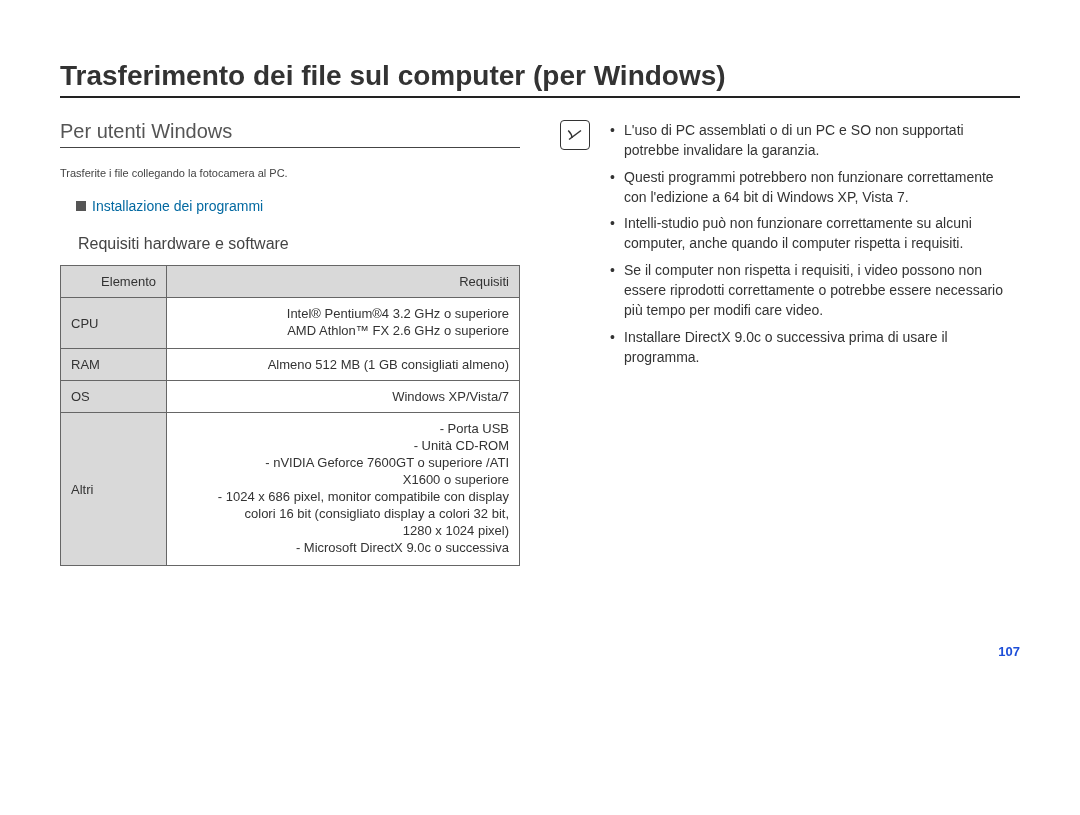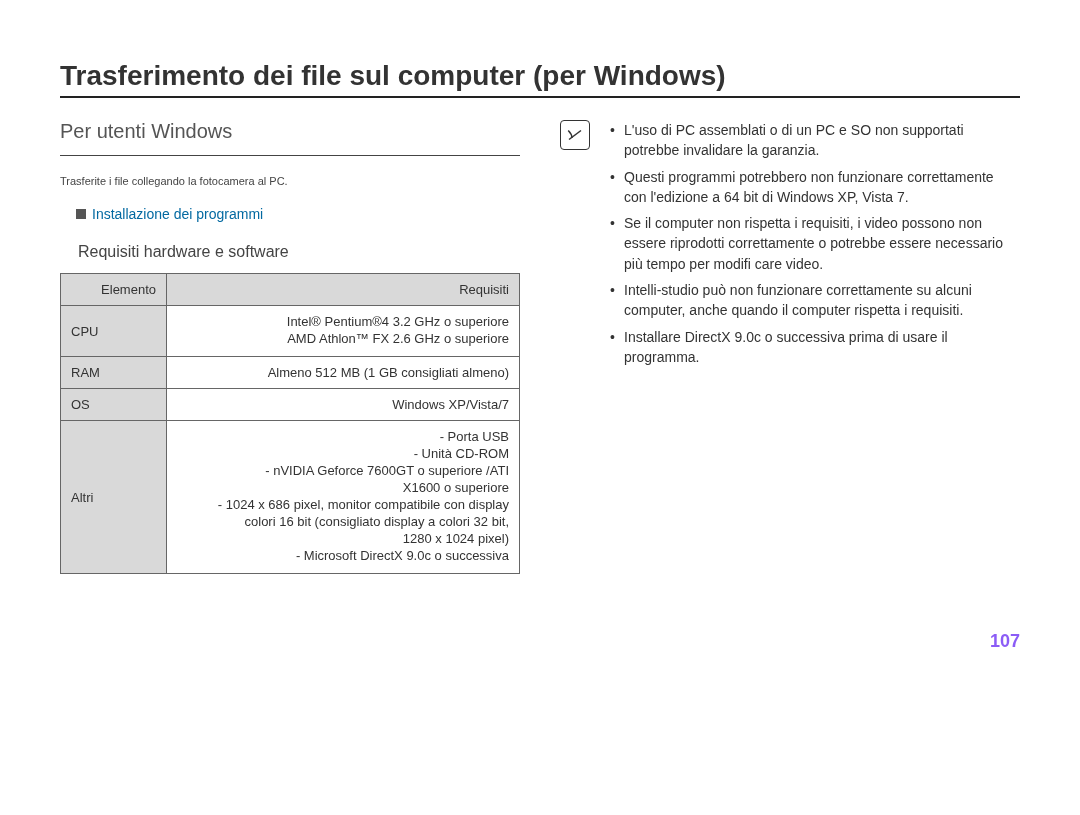--- a/index.html
+++ b/index.html
@@ -1,38 +1,38 @@
 <!DOCTYPE html>
 <html><head>
 <meta charset="utf-8">
 <style>
   html,body{margin:0;padding:0;background:#fff;font-family:Arial,Helvetica,sans-serif;color:#444;}
   .page{box-sizing:border-box;width:1080px;height:689px;padding:60px 60px 30px 60px;position:relative;}
   h1{font-size:28px;font-weight:bold;color:#333;margin:0 0 4px 0;}
   .title-rule{border:none;border-top:2px solid #222;margin:0 0 22px 0;}
   .columns{display:flex;gap:40px;}
   .col{flex:1;min-width:0;}
-  h2{font-size:20px;font-weight:normal;color:#555;margin:0 0 12px 0;}
+  h2{font-size:20px;font-weight:normal;color:#555;margin:0 0 4px 0;}
   .sub-rule{border:none;border-top:1px solid #444;margin:0 0 18px 0;width:100%;}
   p{font-size:11px;color:#444;margin:0 0 6px 0;line-height:1.4;}
   .sq{display:inline-block;width:10px;height:10px;background:#555;margin-right:6px;vertical-align:baseline;}
   .req-heading{font-size:14px;color:#0369a1;margin:16px;}
   .req-sub{font-size:16px;color:#444;margin:0 0 10px 18px;}
   table.req{border-collapse:collapse;width:100%;font-size:13px;color:#333;}
   table.req th,table.req td{border:1px solid #666;padding:8px 10px;text-align:right;vertical-align:middle;}
   table.req th{background:#d9d9d9;font-weight:normal;}
   table.req td.label{background:#d9d9d9;width:85px;text-align:left;}
   .line{margin:0 0 2px 0;}
   .note-box{display:flex;align-items:flex-start;gap:20px;}
   .note-icon{flex:0 0 28px;height:28px;border:1.5px solid #333;border-radius:4px;display:flex;align-items:center;justify-content:center;}
   .note-icon svg{width:18px;height:18px;}
   ul.notes{list-style:none;padding:0;margin:0;font-size:14px;line-height:1.45;color:#333;}
   ul.notes li{position:relative;padding-left:14px;margin-bottom:6px;}
   ul.notes li::before{content:"\2022";position:absolute;left:0;top:0;}
-  .pagenum{position:absolute;right:60px;bottom:37px;font-size:18px;font-weight:bold;color:#8b5cf6;}
+  .pagenum{position:absolute;right:60px;bottom:30px;font-size:13px;font-weight:bold;color:#1d4ed8;}
 </style>
 </head>
 <body>
 
 <div class="page">
 
   <h1>Trasferimento dei file sul computer (per Windows)</h1>
   <hr class="title-rule">
 
   <div class="columns">
@@ -90,22 +90,22 @@
       <div class="note-box">
         <div class="note-icon">
           <svg viewBox="0 0 24 24" fill="none" stroke="#333" stroke-width="2">
             <path d="M4 18 L20 6"></path>
             <path d="M3 6 C6 9 8 12 8 16"></path>
           </svg>
         </div>
         <ul class="notes">
           <li>L'uso di PC assemblati o di un PC e SO non supportati potrebbe invalidare la garanzia.</li>
           <li>Questi programmi potrebbero non funzionare correttamente con l'edizione a 64 bit di Windows XP, Vista 7.</li>
+          <li>Intelli-studio può non funzionare correttamente su alcuni computer, anche quando il computer rispetta i requisiti.</li>
           <li>Se il computer non rispetta i requisiti, i video possono non essere riprodotti correttamente o potrebbe essere necessario più tempo per modifi care video.</li>
-          <li>Intelli-studio può non funzionare correttamente su alcuni computer, anche quando il computer rispetta i requisiti.</li>
           <li>Installare DirectX 9.0c o successiva prima di usare il programma.</li>
         </ul>
       </div>
     </div>
 
   </div>
 
   <div class="pagenum">107</div>
 </div>
 

